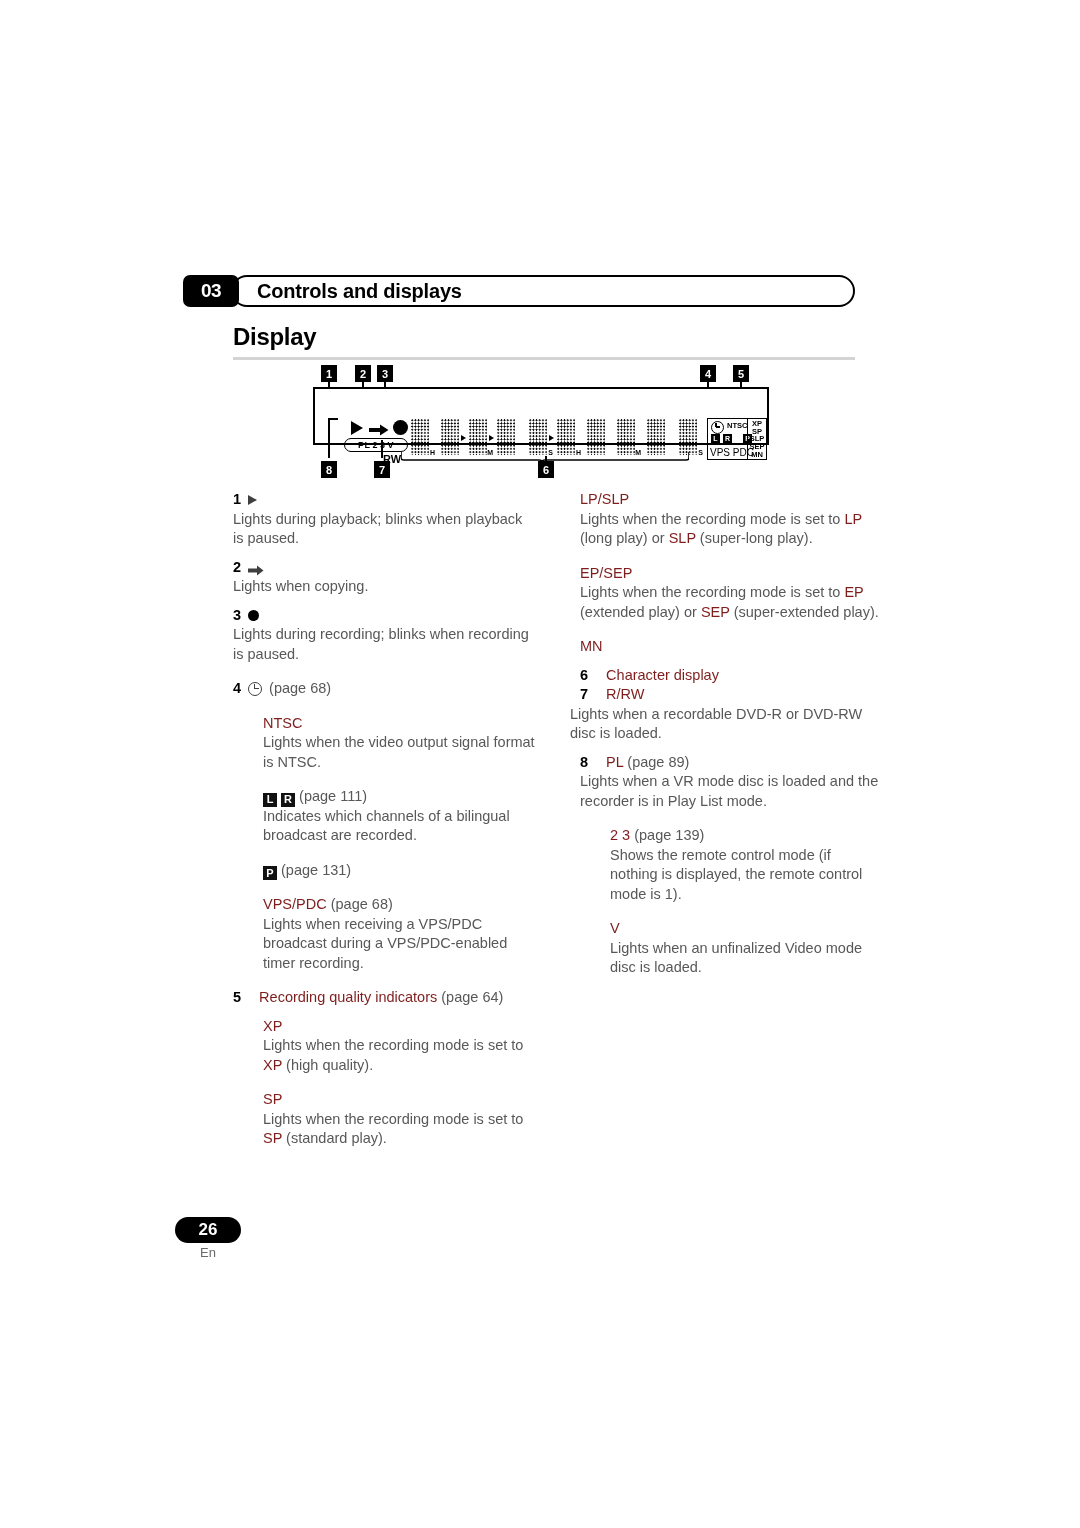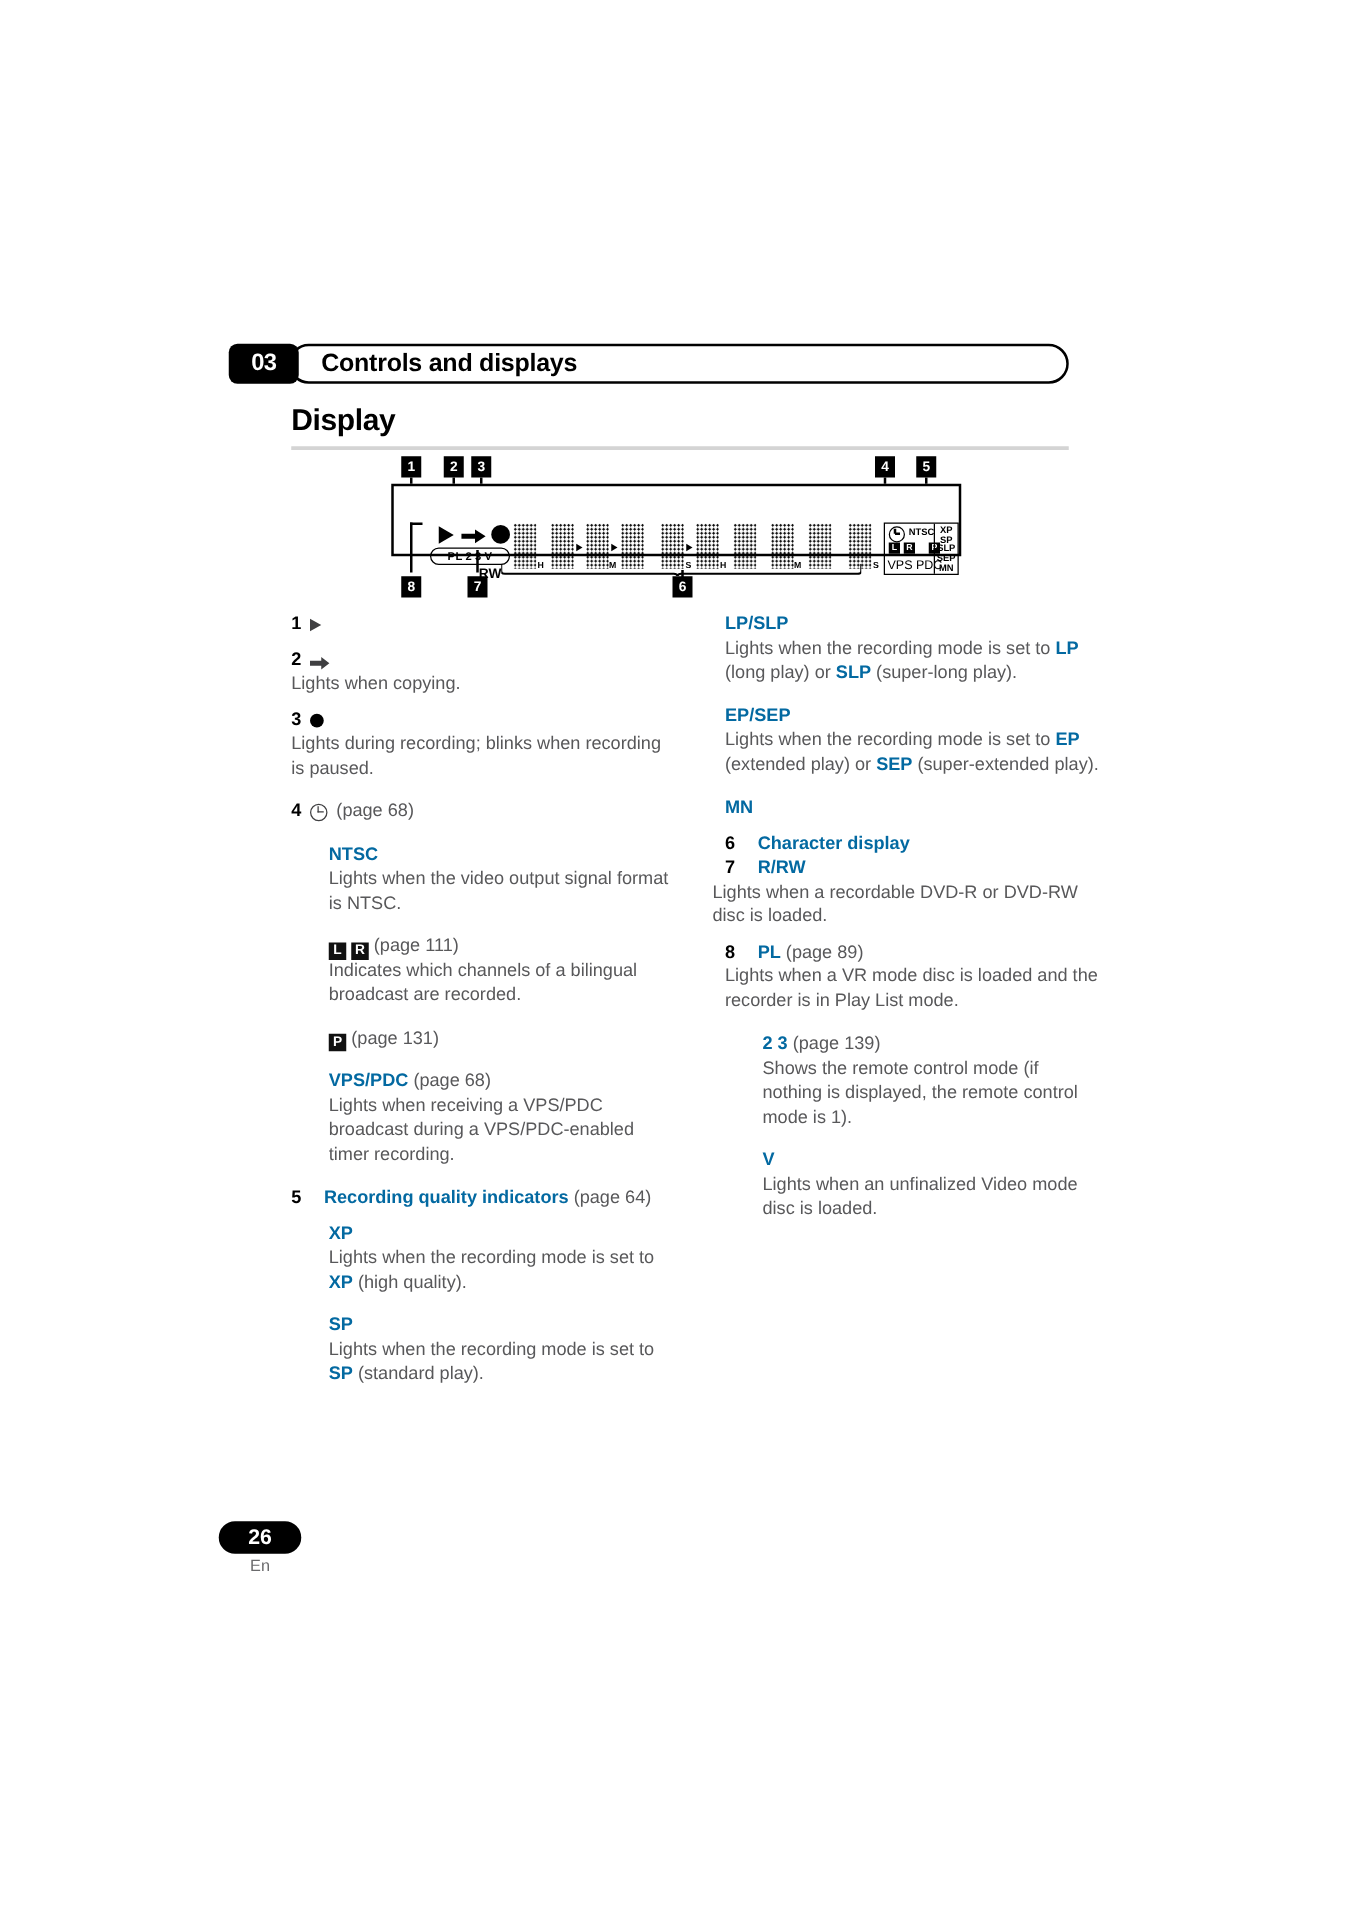--- a/index.html
+++ b/index.html
@@ -122,21 +122,21 @@
   
   .col{position:absolute;width:302px;font-size:14.5px;line-height:19.5px;color:#58585a;}
   .colL{left:228px;top:490px;}
   .colR{left:575px;top:490px;}
 
   .item{position:relative;margin-bottom:0;}
   .num{
     position:absolute;left:0;top:0;font-weight:bold;color:#000;font-size:14.5px;
   }
   .indent{margin-left:30px;}
-  .hd{font-weight:bold;color:#0369a1;}
+  .hd{font-weight:normal;color:#7f1d1d;}
   .p{margin:0;}
   .gap{height:15px;}
   .gapS{height:9px;}
 
   .iconline{display:flex;align-items:center;gap:7px;}
   .glyph-play{
     width:0;height:0;border-left:9px solid #3f3f41;
     border-top:5.5px solid transparent;border-bottom:5.5px solid transparent;
     display:inline-block;
   }
@@ -292,20 +292,21 @@
     <div class="callout" style="left:233px;top:99px;">6</div>
   </div>
 
   <div class="col colL">
 
     <div class="item">
       <div class="iconline">
         <span class="num" style="position:static;">1</span>
         <span class="glyph-play"></span>
       </div>
+      <p class="p">Lights during playback; blinks when playback is paused.</p>
     </div>
     <div class="gapS"></div>
 
     <div class="item">
       <div class="iconline">
         <span class="num" style="position:static;">2</span>
         <span class="glyph-arrow">
           <svg width="16" height="11" viewBox="0 0 16 11" aria-hidden="true">
             <path d="M0 3.5 H9 V0.5 L15.5 5.5 L9 10.5 V7.5 H0 Z" fill="#3f3f41"></path>
           </svg>

